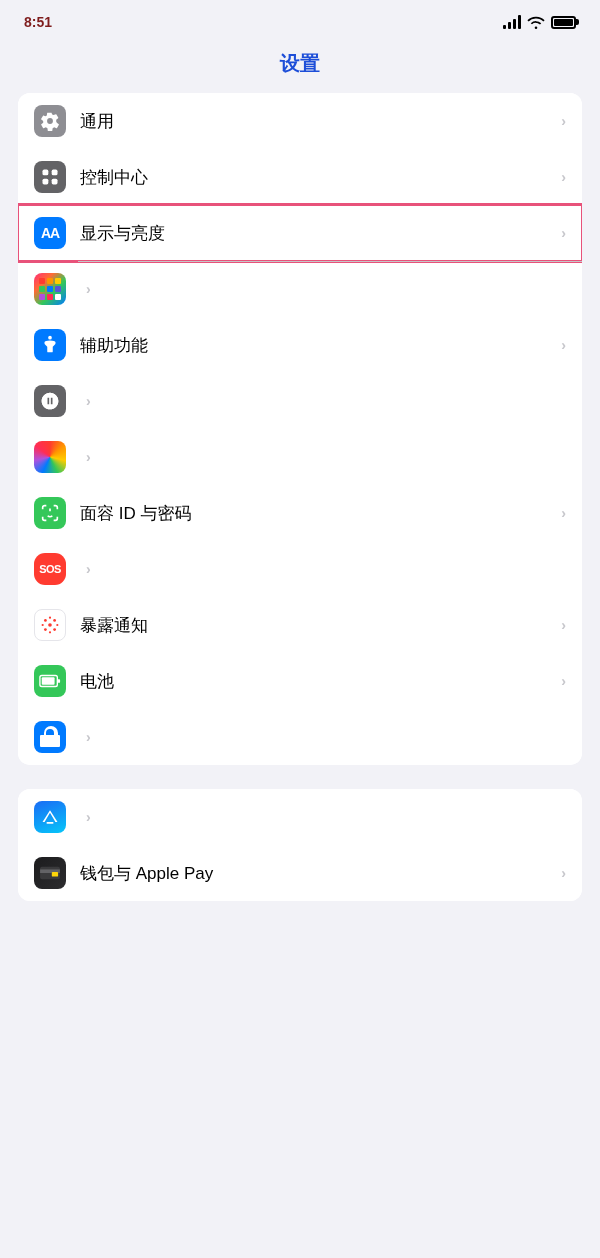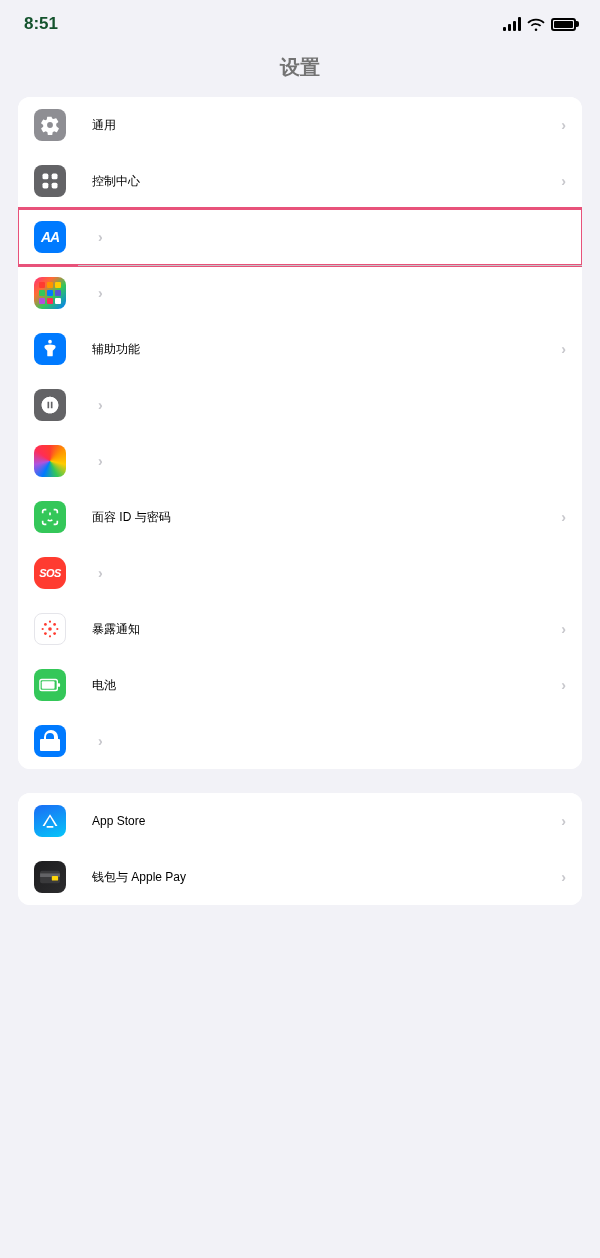--- a/index.html
+++ b/index.html
@@ -13,23 +13,23 @@
 
     
     .status-bar {
       display: flex;
       justify-content: space-between;
       align-items: center;
       padding: 14px 24px 8px 24px;
       background: #f2f2f7;
     }
     .status-time {
-      font-size: 17px;
+      font-size: 14px;
       font-weight: 600;
-      color: #14532d;
+      color: #7f1d1d;
     }
     .status-icons {
       display: flex;
       align-items: center;
       gap: 6px;
     }
     .signal-bars {
       display: flex;
       align-items: flex-end;
       gap: 2px;
@@ -66,21 +66,21 @@
       height: 100%;
       background: #000;
       border-radius: 1px;
     }
 
     
     .page-title {
       text-align: center;
       font-size: 20px;
       font-weight: 600;
-      color: #737373;
+      color: #1d4ed8;
       padding: 12px 0 16px 0;
       background: #f2f2f7;
     }
 
     
     .settings-group {
       background: #fff;
       border-radius: 12px;
       margin: 0 18px 24px 18px;
       overflow: hidden;
@@ -110,32 +110,31 @@
       outline: 3px solid #e8527a;
       outline-offset: -1px;
       border-radius: 0;
       z-index: 1;
     }
 
     .row-icon {
       width: 32px;
       height: 32px;
       border-radius: 8px;
-      margin-right: 26px;
+      margin-right: 14px;
       flex-shrink: 0;
       display: flex;
       align-items: center;
       justify-content: center;
       overflow: hidden;
-      font-style: italic;
     }
 
     .row-label {
       flex: 1;
-      font-size: 12px;
+      font-size: 17px;
       color: #000;
     }
 
     .row-chevron {
       color: #c7c7cc;
       font-size: 14px;
       font-weight: 600;
       margin-left: 6px;
     }
 
@@ -236,20 +235,21 @@
     <span class="row-label">控制中心</span>
     <span class="row-chevron">›</span>
   </div>
 
   <div class="settings-row highlighted">
     <div class="row-icon icon-blue">
       <div class="icon-inner">
         <span class="aa-text">AA</span>
       </div>
     </div>
+    <span class="row-label">显示与亮度</span>
     <span class="row-chevron">›</span>
   </div>
 
   <div class="settings-row">
     <div class="row-icon" style="background: linear-gradient(135deg, #ff2d78 0%, #ff6b35 30%, #34c759 60%, #007aff 100%);">
       <div class="icon-inner">
         <div class="grid-dots">
           <div class="dot" style="background:#ff3b30"></div>
           <div class="dot" style="background:#ff9500"></div>
           <div class="dot" style="background:#ffcc00"></div>
@@ -375,21 +375,20 @@
 
   <div class="settings-row">
     <div class="row-icon" style="background: linear-gradient(160deg, #1a6cf5, #06c6f9);">
       <div class="icon-inner">
         <svg width="20" height="20" viewBox="0 0 24 24" fill="white">
           <path d="M3 18l9-14 9 14H3zm9-11L5.5 18h13L12 7z"></path>
           <path d="M8 18h8v2H8z"></path>
         </svg>
       </div>
     </div>
-    <span class="row-label">App Store</span>
     <span class="row-chevron">›</span>
   </div>
 
   <div class="settings-row">
     <div class="row-icon" style="background: linear-gradient(135deg, #1c1c1e, #2c2c2e);">
       <div class="icon-inner">
         <svg width="22" height="18" viewBox="0 0 24 20" fill="none">
           <rect x="1" y="3" width="22" height="14" rx="2" fill="#3a3a3c"></rect>
           <rect x="1" y="6" width="22" height="4" fill="#636366"></rect>
           <rect x="14" y="9" width="7" height="5" rx="1" fill="#ffd60a"></rect>

